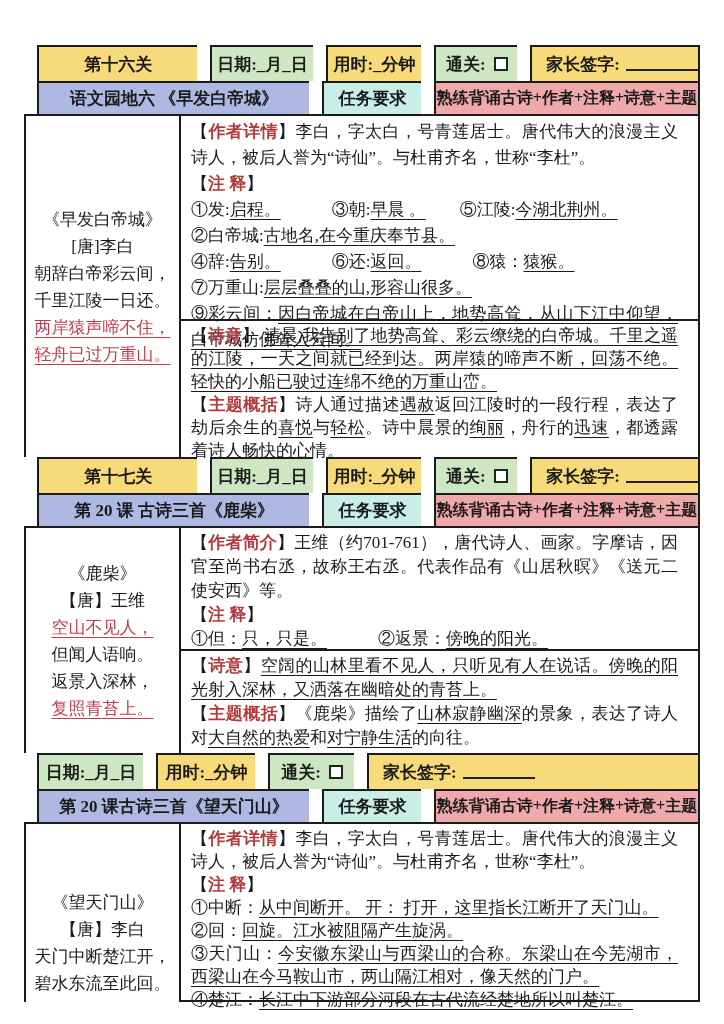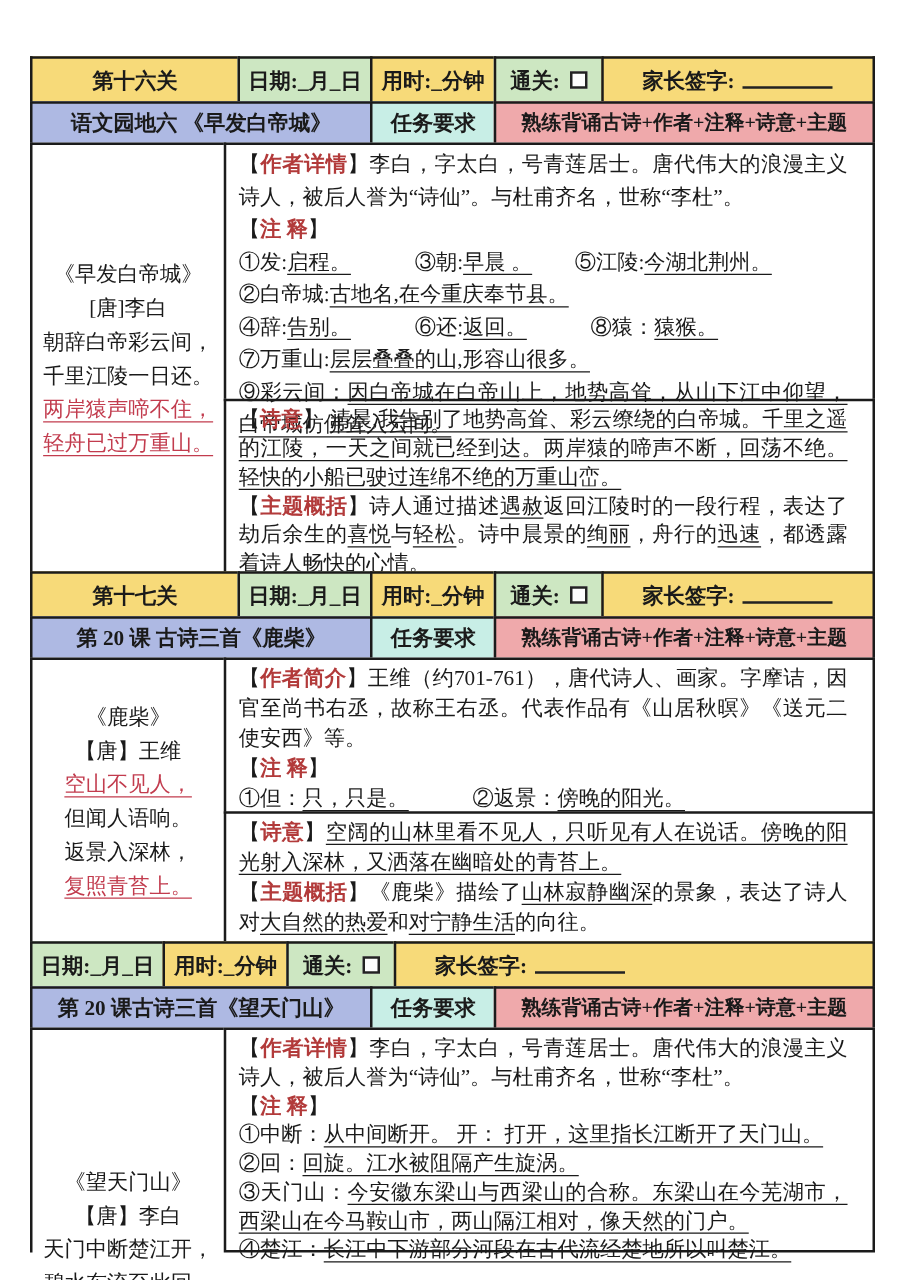--- a/index.html
+++ b/index.html
@@ -8,34 +8,34 @@
   }
   *{box-sizing:border-box;margin:0;padding:0;}
   body{width:724px;height:1024px;background:#fff;
        font-family:"Liberation Serif","DejaVu Serif",serif;color:#1a1a1a;}
   .page{position:relative;width:724px;height:1024px;background:#fff;overflow:hidden;}
   .tbl{position:absolute;left:24px;top:45px;width:676px;}
   .row{display:flex;width:100%;}
   .cell{border-left:2px solid var(--line);border-top:2px solid var(--line);}
   .cell.last{border-right:2px solid var(--line);}
   .hcell{display:flex;align-items:center;justify-content:center;
-         font-weight:700;font-size:17px;white-space:nowrap;}
+         font-weight:700;font-size:17px;white-space:nowrap;margin-left:13px;}
   .h1{height:36px;} .h2{height:33px;}
   .w-stage{width:166px;} .w-date{width:106px;} .w-time{width:99px;}
-  .w-pass{width:86px;} .w-sign{flex:1;justify-content:flex-start;padding-left:31px;}
+  .w-pass{width:86px;} .w-sign{flex:1;justify-content:flex-start;padding-left:14px;}
   .w-title{width:272px;} .w-task{width:99px;} .w-req{flex:1;font-size:16px;}
   .bg-y{background:var(--yellow);} .bg-g{background:var(--green);font-family:Liberation Serif, serif;}
   .bg-b{background:var(--blue);} .bg-c{background:var(--cyan);} .bg-p{background:var(--pink);}
   .checkbox{display:inline-block;width:14px;height:14px;border:2px solid #222;
             background:#fdfdfd;margin-left:8px;}
   .blank{display:inline-block;width:72px;border-bottom:2px solid #222;height:14px;margin-left:6px;}
   .content{display:flex;align-items:stretch;}
   .poemcell{width:155px;display:flex;flex-direction:column;justify-content:center;
             align-items:center;text-align:center;font-size:17px;line-height:27px;}
-  .poemcell.bottom{justify-content:flex-start;padding-top:108px;overflow:visible;}
+  .poemcell.bottom{justify-content:flex-start;padding-top:65px;overflow:visible;}
   .pline{white-space:nowrap;}
   .pline.ru{color:var(--red-poem);text-decoration:underline;text-underline-offset:4px;}
   .rightcol{flex:1;display:flex;flex-direction:column;}
   .rcell{font-size:17px;line-height:26px;padding:3px 20px 2px 10px;}
   .rcell.tight{line-height:23px;}
   .rcell.mid{line-height:24px;}
   .rcell.fill{flex:1;}
   .c1{height:343px;} .c1 .r-top{height:205px;}
   .c2{height:227px;} .c2 .r-top{height:123px;}
   .c3{height:180px;} .c3 .r-top{height:180px;border-bottom:2px solid var(--line);}

